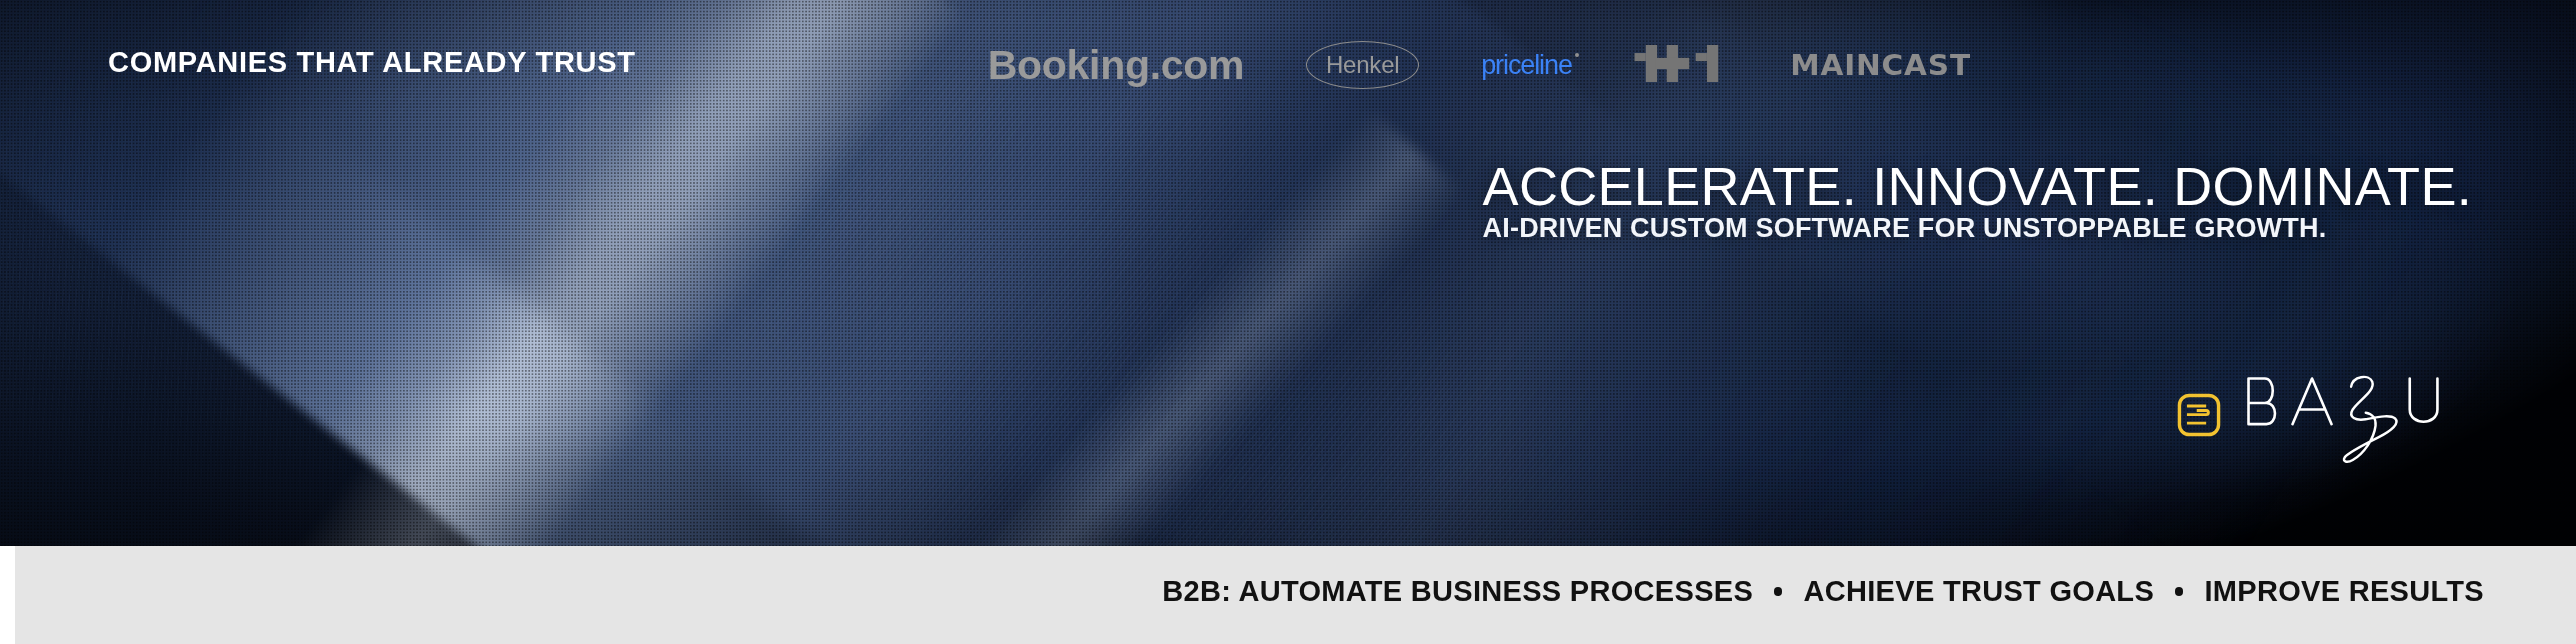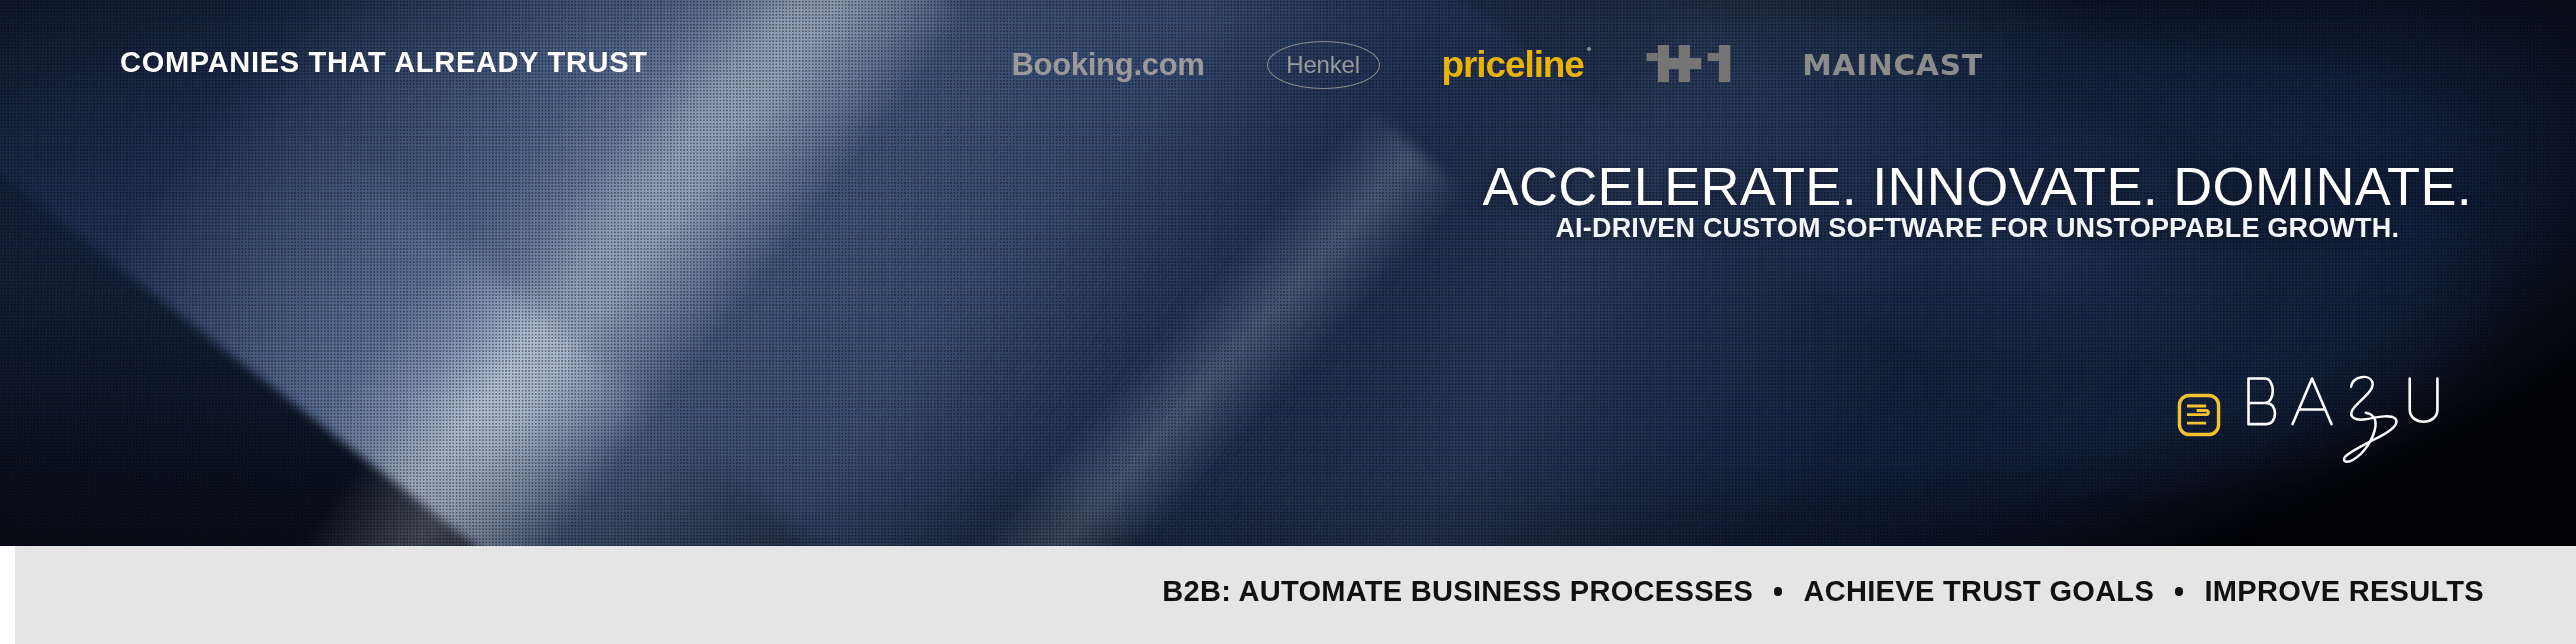--- a/index.html
+++ b/index.html
@@ -97,38 +97,38 @@
     filter:blur(5.7px);opacity:.5;}
 
   
   .halftone{position:absolute;inset:0;
     background-image:radial-gradient(rgba(0,0,0,.55) 0.7px, rgba(0,0,0,0) 0.9px);
     background-size:3.3px 3.3px;opacity:.8;mix-blend-mode:multiply;}
   .vignette{position:absolute;inset:0;
     background:radial-gradient(130% 120% at 50% 45%, rgba(0,0,0,0) 35%, rgba(0,0,0,.45) 80%, rgba(0,0,0,.7) 100%);}
 
   
-  .topbar{position:absolute;left:16px;top:0;width:2072px;height:130px;}
+  .topbar{position:absolute;left:4px;top:0;width:2072px;height:130px;}
   .trust-label{position:absolute;left:104px;top:46px;
     font-size:29px;font-weight:700;letter-spacing:0.7px;color:#ffffff;white-space:nowrap;}
 
   .logos{position:absolute;right:107px;top:41px;display:flex;align-items:center;gap:62px;}
   .logo{color:#8c8c8c;white-space:nowrap;display:flex;align-items:center;}
-  .logo-booking{font-size:31px;font-weight:700;letter-spacing:-0.3px;color:#9a9a9a;text-align:right;}
+  .logo-booking{font-size:41px;font-weight:700;letter-spacing:-0.3px;color:#9a9a9a;text-align:right;}
   .logo-henkel{position:relative;width:111px;height:46px;border:1.6px solid #8c8c8c;border-radius:50%;
     display:flex;align-items:center;justify-content:center;}
   .logo-henkel span{font-size:24px;font-weight:400;color:#9a9a9a;letter-spacing:-0.2px;}
-  .logo-priceline{font-size:37px;font-weight:700;letter-spacing:-1.1px;color:#eab308;position:relative;}
+  .logo-priceline{font-size:27px;font-weight:400;letter-spacing:-1.1px;color:#3b82f6;position:relative;}
   .logo-priceline .tm{position:absolute;top:3.3px;right:-7.3px;width:4.1px;height:4.1px;background:#8f8f8f;border-radius:50%;}
   .logo-onepone{display:block;}
   .logo-maincast{font-size:29px;font-weight:700;letter-spacing:0.8px;color:#8c8c8c;
     font-family:"DejaVu Sans",sans-serif;transform:scaleX(1.02);}
 
   
-  .headline-wrap{position:absolute;right:104px;top:159px;text-align:center;}
+  .headline-wrap{position:absolute;right:104px;top:159px;text-align:left;}
   .headline{font-size:54px;font-weight:400;letter-spacing:0.3px;color:#ffffff;line-height:1;white-space:nowrap;
     text-shadow:0 1.6px 14.6px rgba(0,0,0,.55);}
   .subheadline{font-size:27px;font-weight:600;letter-spacing:0.2px;color:#f2f5fa;white-space:nowrap;
     text-shadow:0 1.6px 11.4px rgba(0,0,0,.5);}
 
   
   .bazu{position:absolute;right:106px;top:364px;display:flex;align-items:center;gap:21px;}
   .bazu-mark{width:44px;height:44px;flex:0 0 auto;}
   .bazu-word{width:228px;height:98px;margin-top:3.3px;}
 

